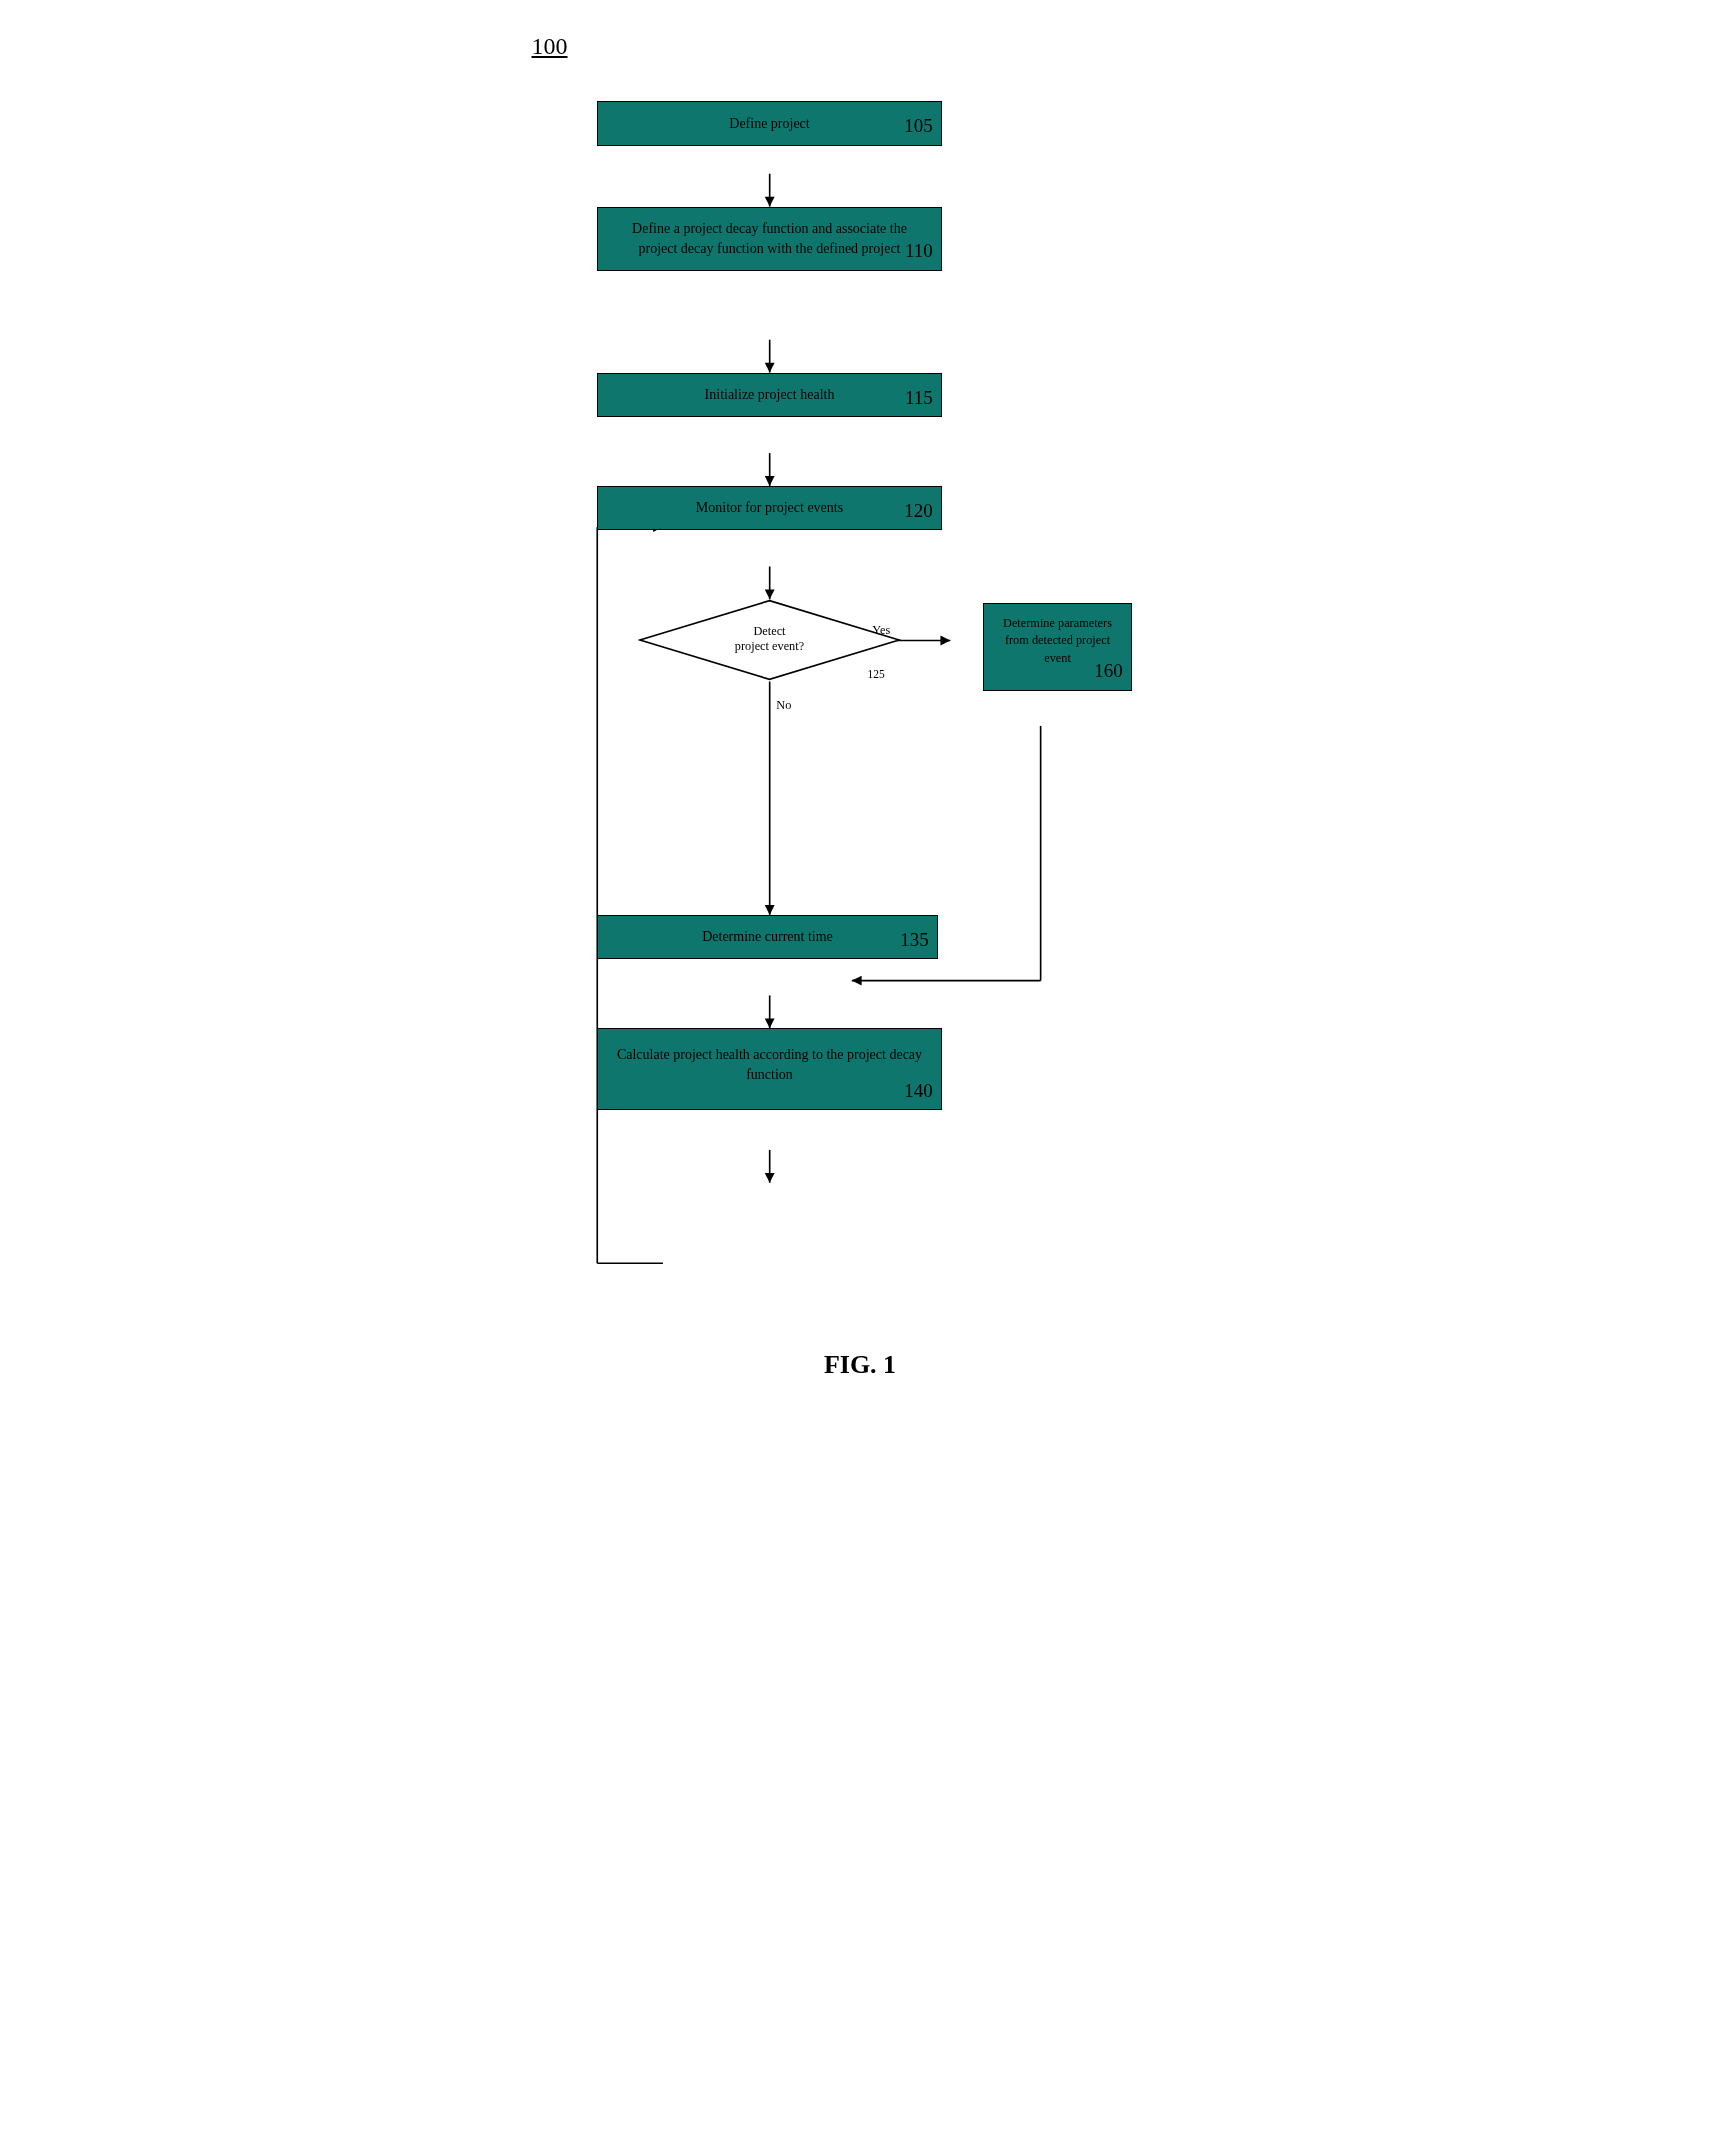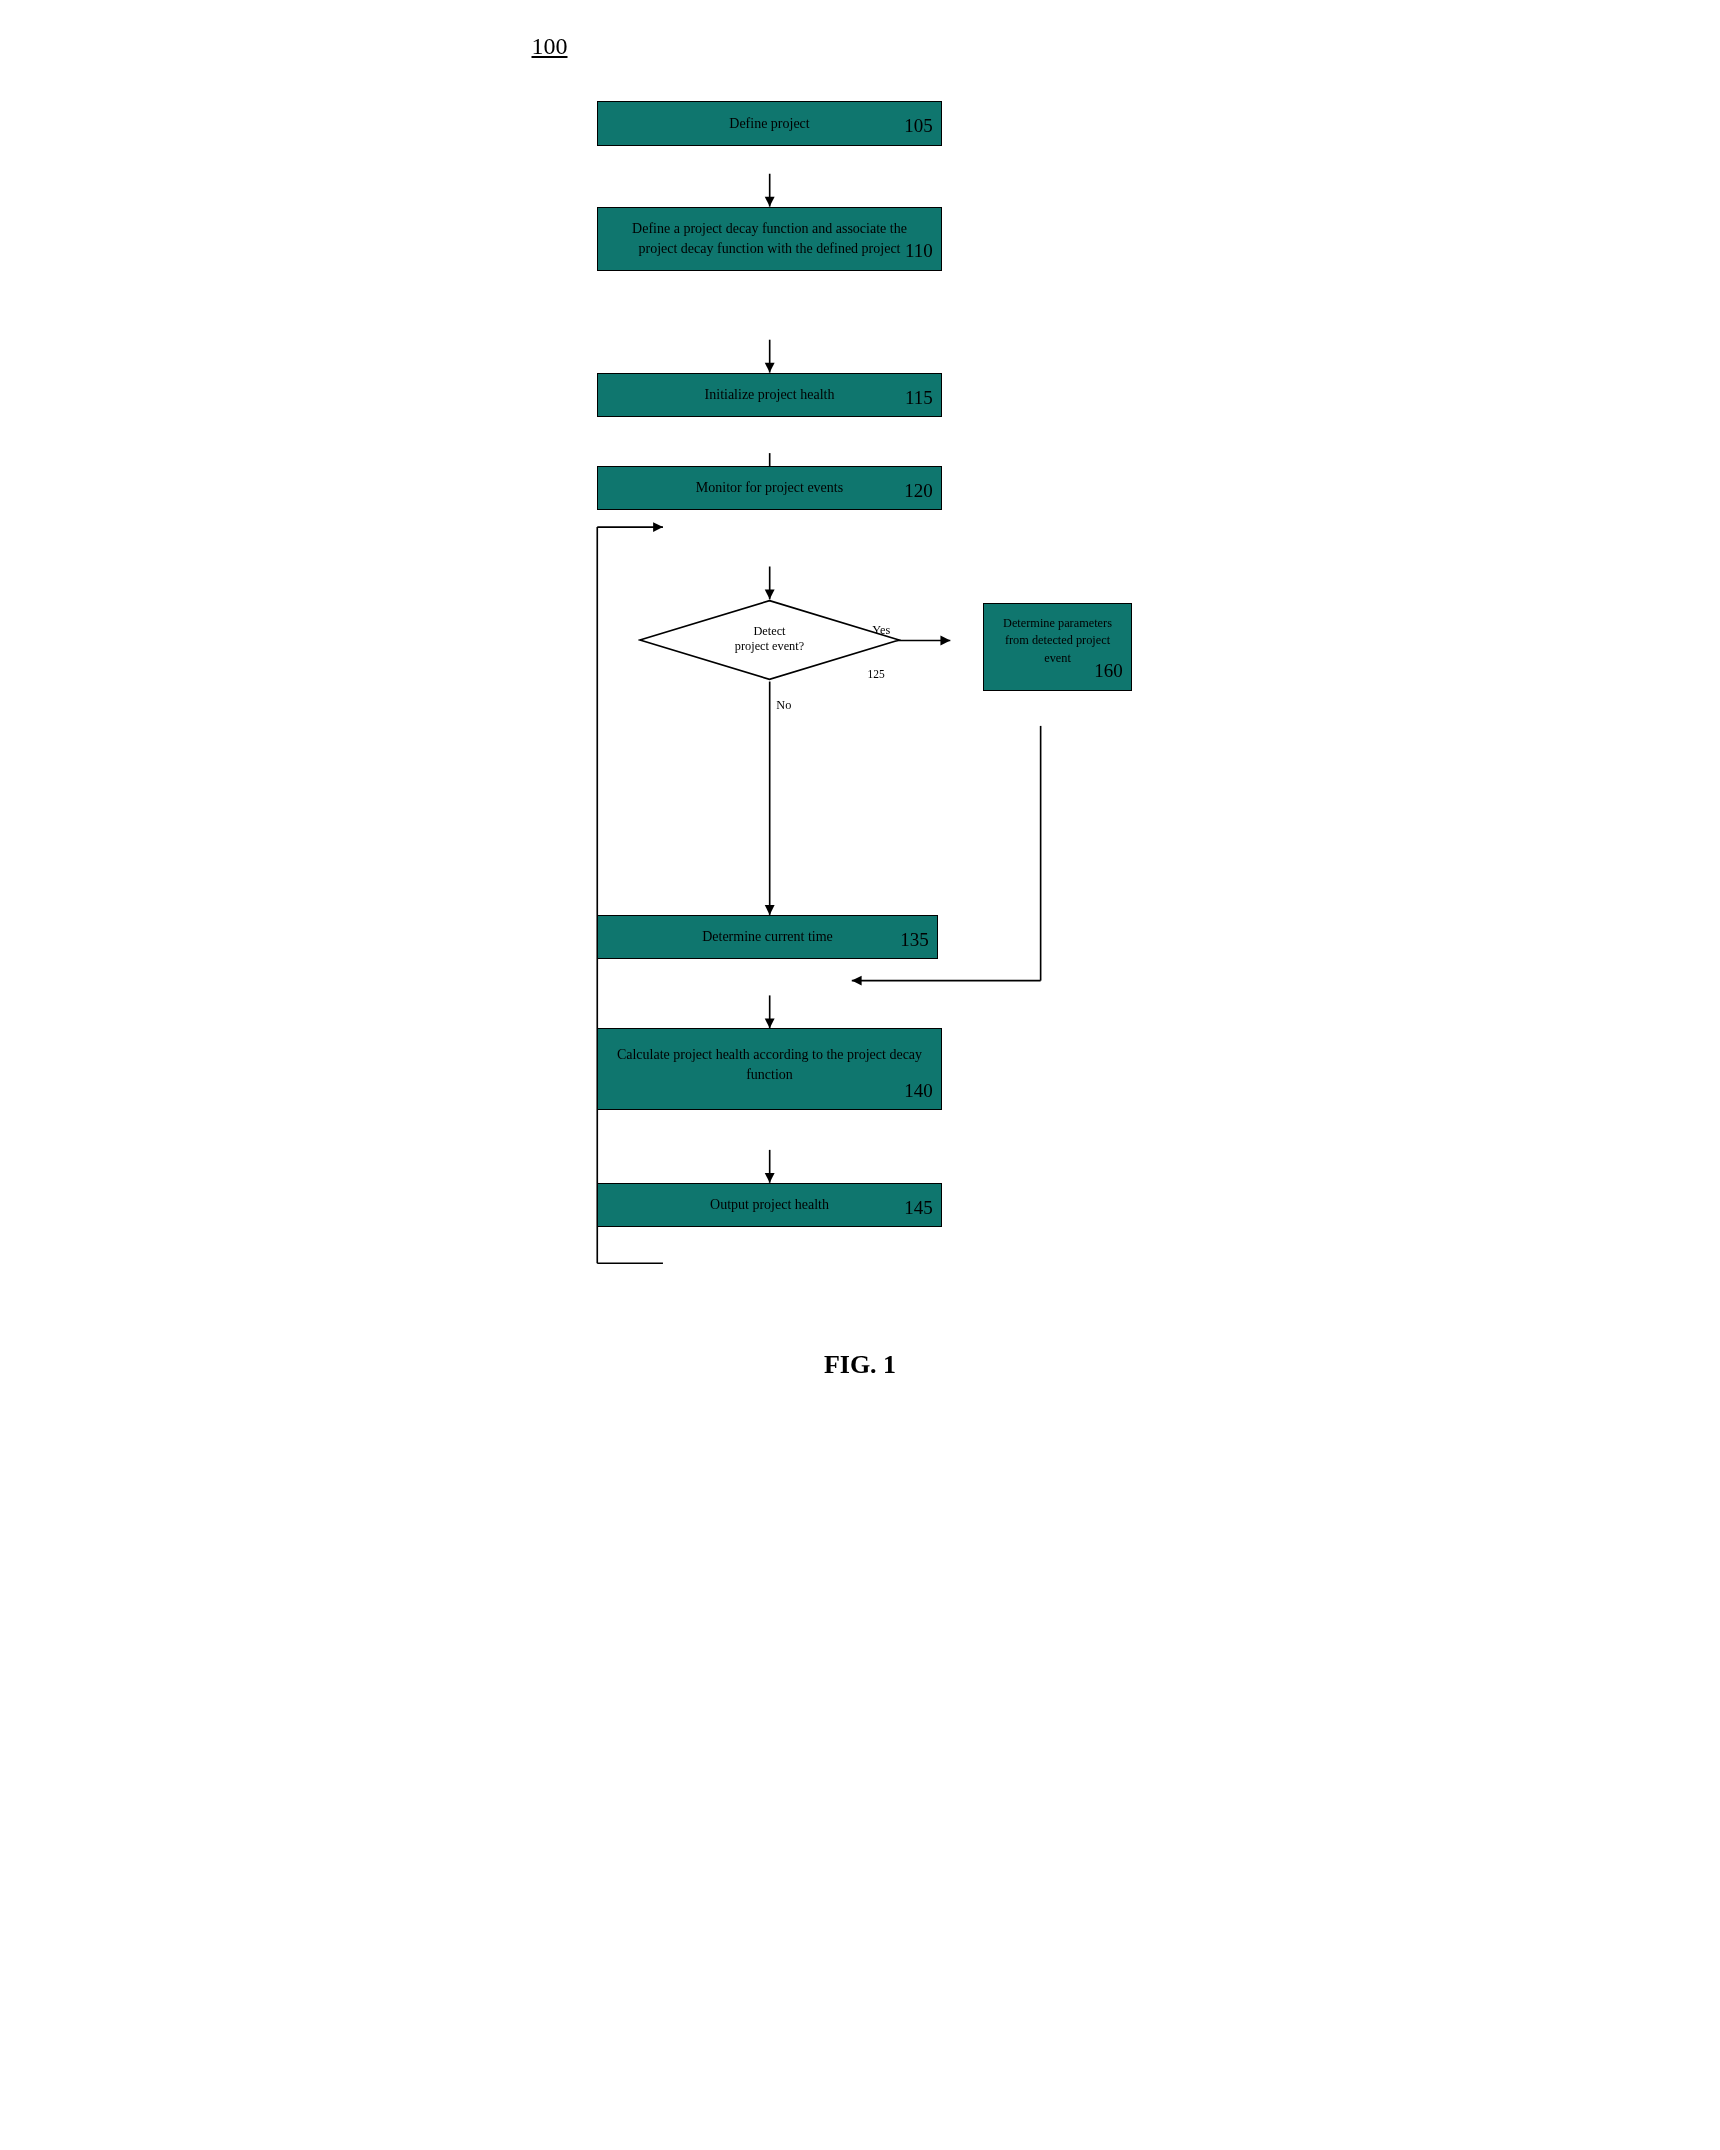--- a/index.html
+++ b/index.html
@@ -123,21 +123,21 @@
       </div>
     </div>
 
     <div style="position:absolute; top:288px; left:49px; width:345px;">
       <div class="flow-box">
         <span>Initialize project health</span>
         <span class="step-num">115</span>
       </div>
     </div>
 
-    <div style="position:absolute; top:381px; left:49px; width:345px;">
+    <div style="position:absolute; top:401px; left:49px; width:345px;">
       <div class="flow-box">
         <span>Monitor for project events</span>
         <span class="step-num">120</span>
       </div>
     </div>
 
     <div style="position:absolute; top:514px; left:90px; width:263px; height:82px;">
       <svg viewBox="0 0 320 100" width="263" height="82">
         <polygon points="160,2 318,50 160,98 2,50" fill="#fff" stroke="#000" stroke-width="2"></polygon>
         <text x="160" y="44" text-anchor="middle" font-size="15" font-family="Times New Roman, serif">Detect</text>
@@ -160,25 +160,19 @@
       </div>
     </div>
 
     <div style="position:absolute; top:943px; left:49px; width:345px;">
       <div class="flow-box" style="padding: 16.4px 16.4px 25px 16.4px;">
         <span>Calculate project health according to the project decay function</span>
         <span class="step-num">140</span>
       </div>
     </div>
 
-    <div style="position:absolute; top:1098px; left:49px; width:345px;">
-      <div class="flow-box">
-        <span>Output project health</span>
-        <span class="step-num">145</span>
-      </div>
-    </div>
 
     <div style="height:1232px;"></div>
   </div>
 
   <div class="fig-caption">FIG. 1</div>
 </div>
 
 
 </body></html>

